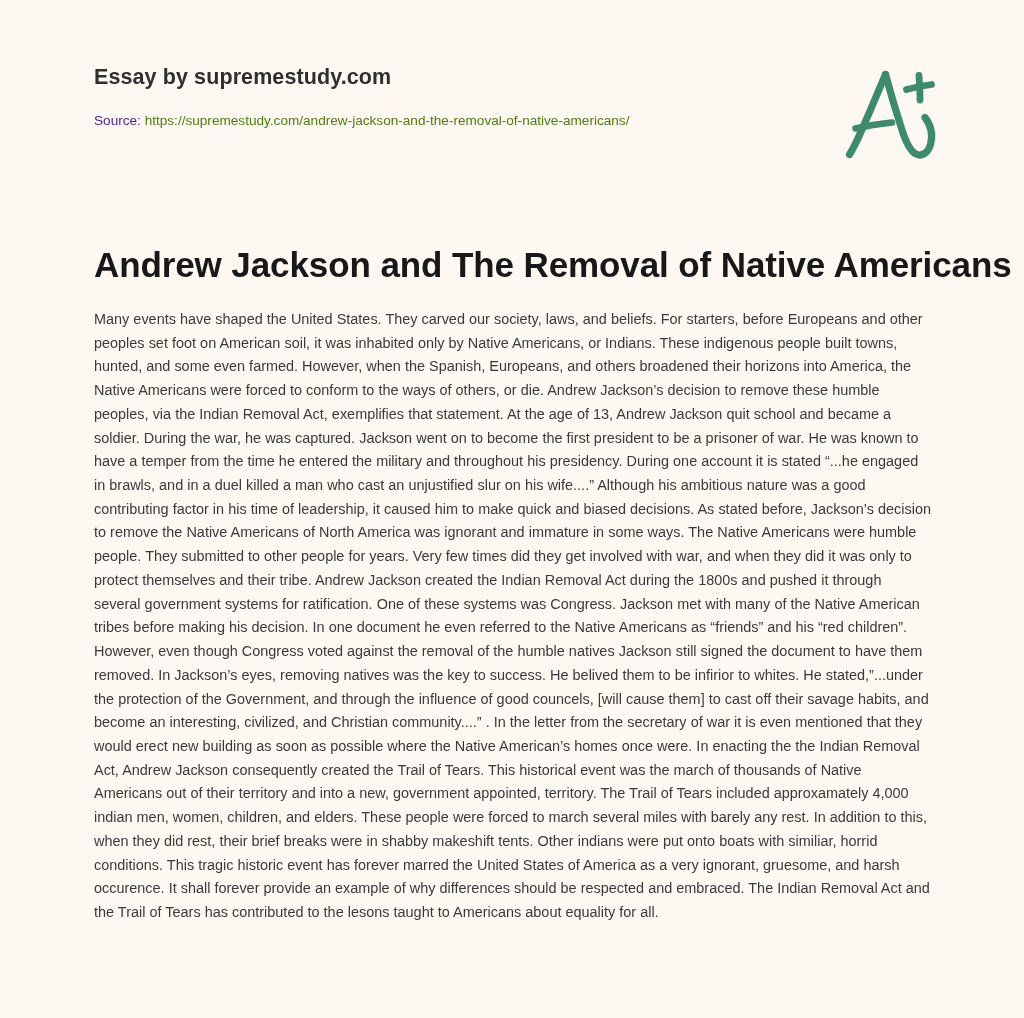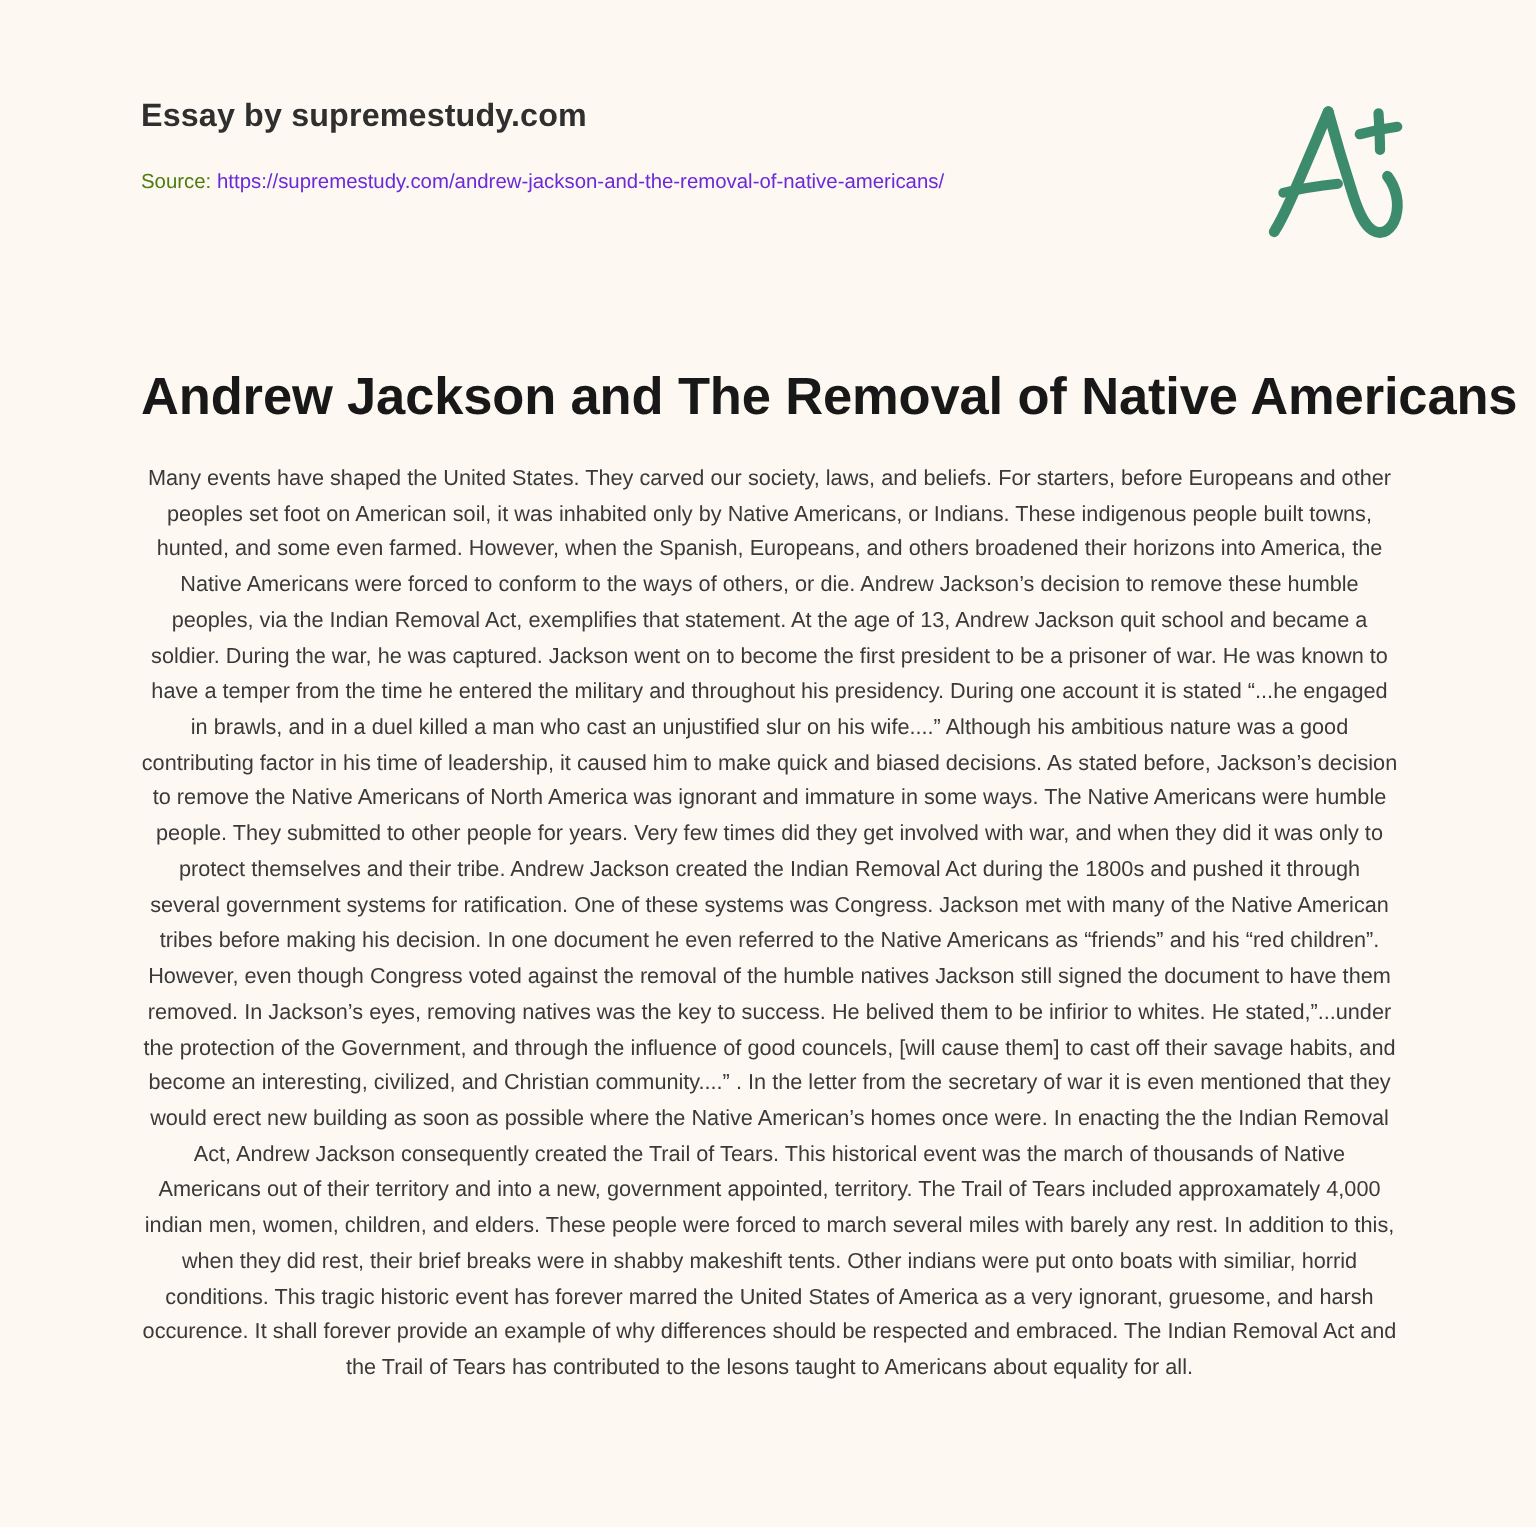--- a/index.html
+++ b/index.html
@@ -44,25 +44,25 @@
 
   .source-line {
     margin-top: 21px;
     font-size: 13.6px;
     line-height: 19px;
     color: #7b7b7b;
     white-space: nowrap;
   }
 
   .source-label {
-    color: #4d7c0f;
+    color: #4c1d95;
   }
 
   .source-url {
-    color: #6d28d9;
+    color: #4d7c0f;
     text-decoration: none;
     margin-top: 23px;
   }
 
   
   .logo {
     position: absolute;
     right: 78px;
     top: 58px;
     width: 116px;
@@ -89,21 +89,21 @@
     line-height: 34px;
     margin: 0 0 26px 0;
     letter-spacing: -0.1px;
     white-space: nowrap;
   }
 
   .article-body {
     font-size: 14.45px;
     line-height: 23.72px;
     color: #3a3a3a;
-    text-align: center;
+    text-align: left;
     margin: 0;
     word-spacing: 0.05px;
   }
 </style>
 </head>
 <body>
 
 <div class="page">
 
   <div class="header">

